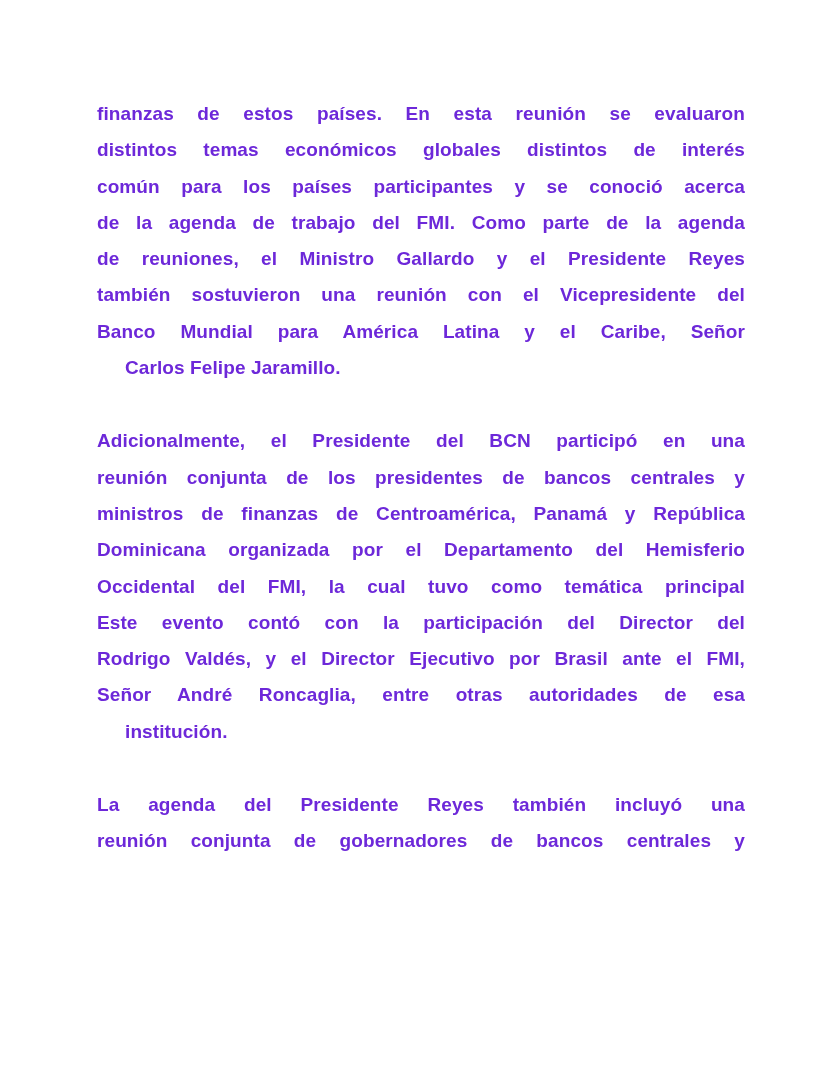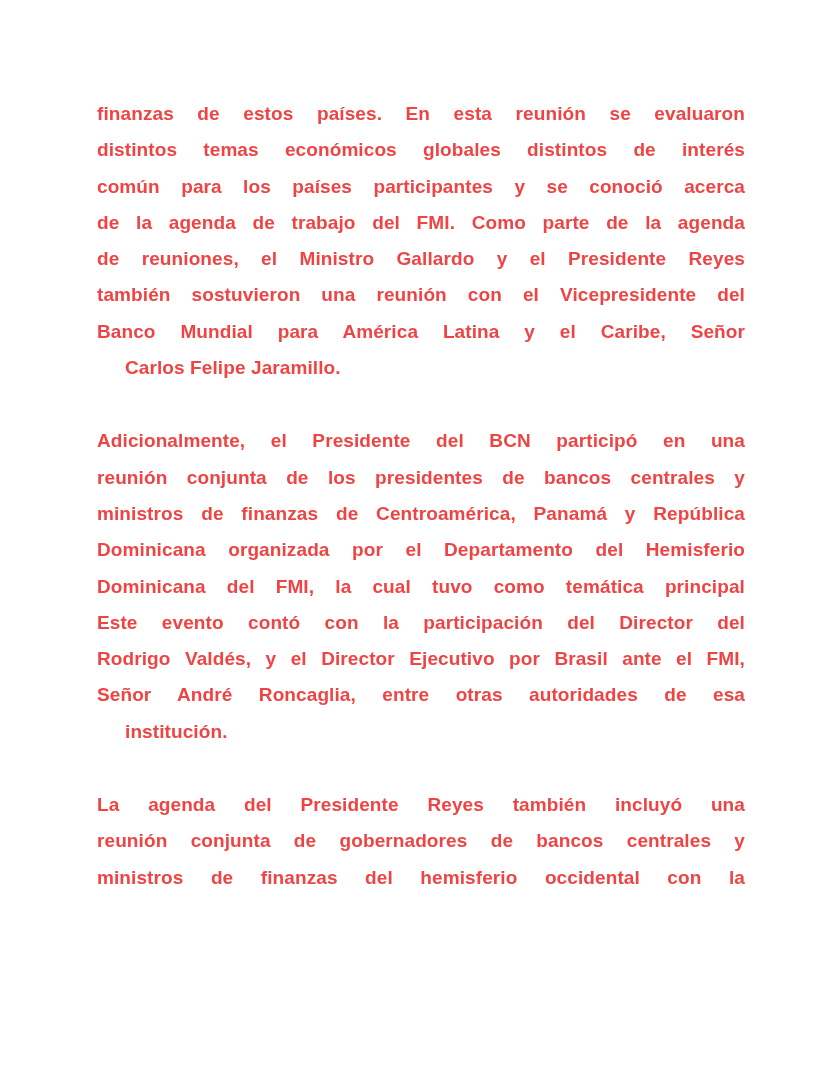--- a/index.html
+++ b/index.html
@@ -13,21 +13,21 @@
     height: 1068px;
     background: #ffffff;
     overflow: hidden;
     font-family: "Liberation Sans", sans-serif;
   }
   .content {
     position: absolute;
     left: 97px;
     top: 96px;
     width: 648px;
-    color: #ef4444;
+    color: #6d28d9;
     font-size: 19px;
     font-weight: 700;
     letter-spacing: 0.1px;
   }
   .paragraph {
     margin: 0 0 37px 0;
   }
   .line {
     line-height: 36.3px;
     text-align: justify;
@@ -54,27 +54,26 @@
       <div class="line">también sostuvieron una reunión con el Vicepresidente del</div>
       <div class="line">Banco Mundial para América Latina y el Caribe, Señor</div>
       <div class="line para-end">Carlos Felipe Jaramillo.</div>
     </div>
 
     <div class="paragraph">
       <div class="line">Adicionalmente, el Presidente del BCN participó en una</div>
       <div class="line">reunión conjunta de los presidentes de bancos centrales y</div>
       <div class="line">ministros de finanzas de Centroamérica, Panamá y República</div>
       <div class="line">Dominicana organizada por el Departamento del Hemisferio</div>
-      <div class="line">Dominicana del FMI, la cual tuvo como temática principal</div>
+      <div class="line">Occidental del FMI, la cual tuvo como temática principal</div>
       <div class="line">Este evento contó con la participación del Director del</div>
       <div class="line">Rodrigo Valdés, y el Director Ejecutivo por Brasil ante el FMI,</div>
       <div class="line">Señor André Roncaglia, entre otras autoridades de esa</div>
       <div class="line para-end">institución.</div>
     </div>
 
     <div class="paragraph">
       <div class="line">La agenda del Presidente Reyes también incluyó una</div>
       <div class="line">reunión conjunta de gobernadores de bancos centrales y</div>
-      <div class="line">ministros de finanzas del hemisferio occidental con la</div>
     </div>
 
   </div>
 </div>
 
 </body></html>

